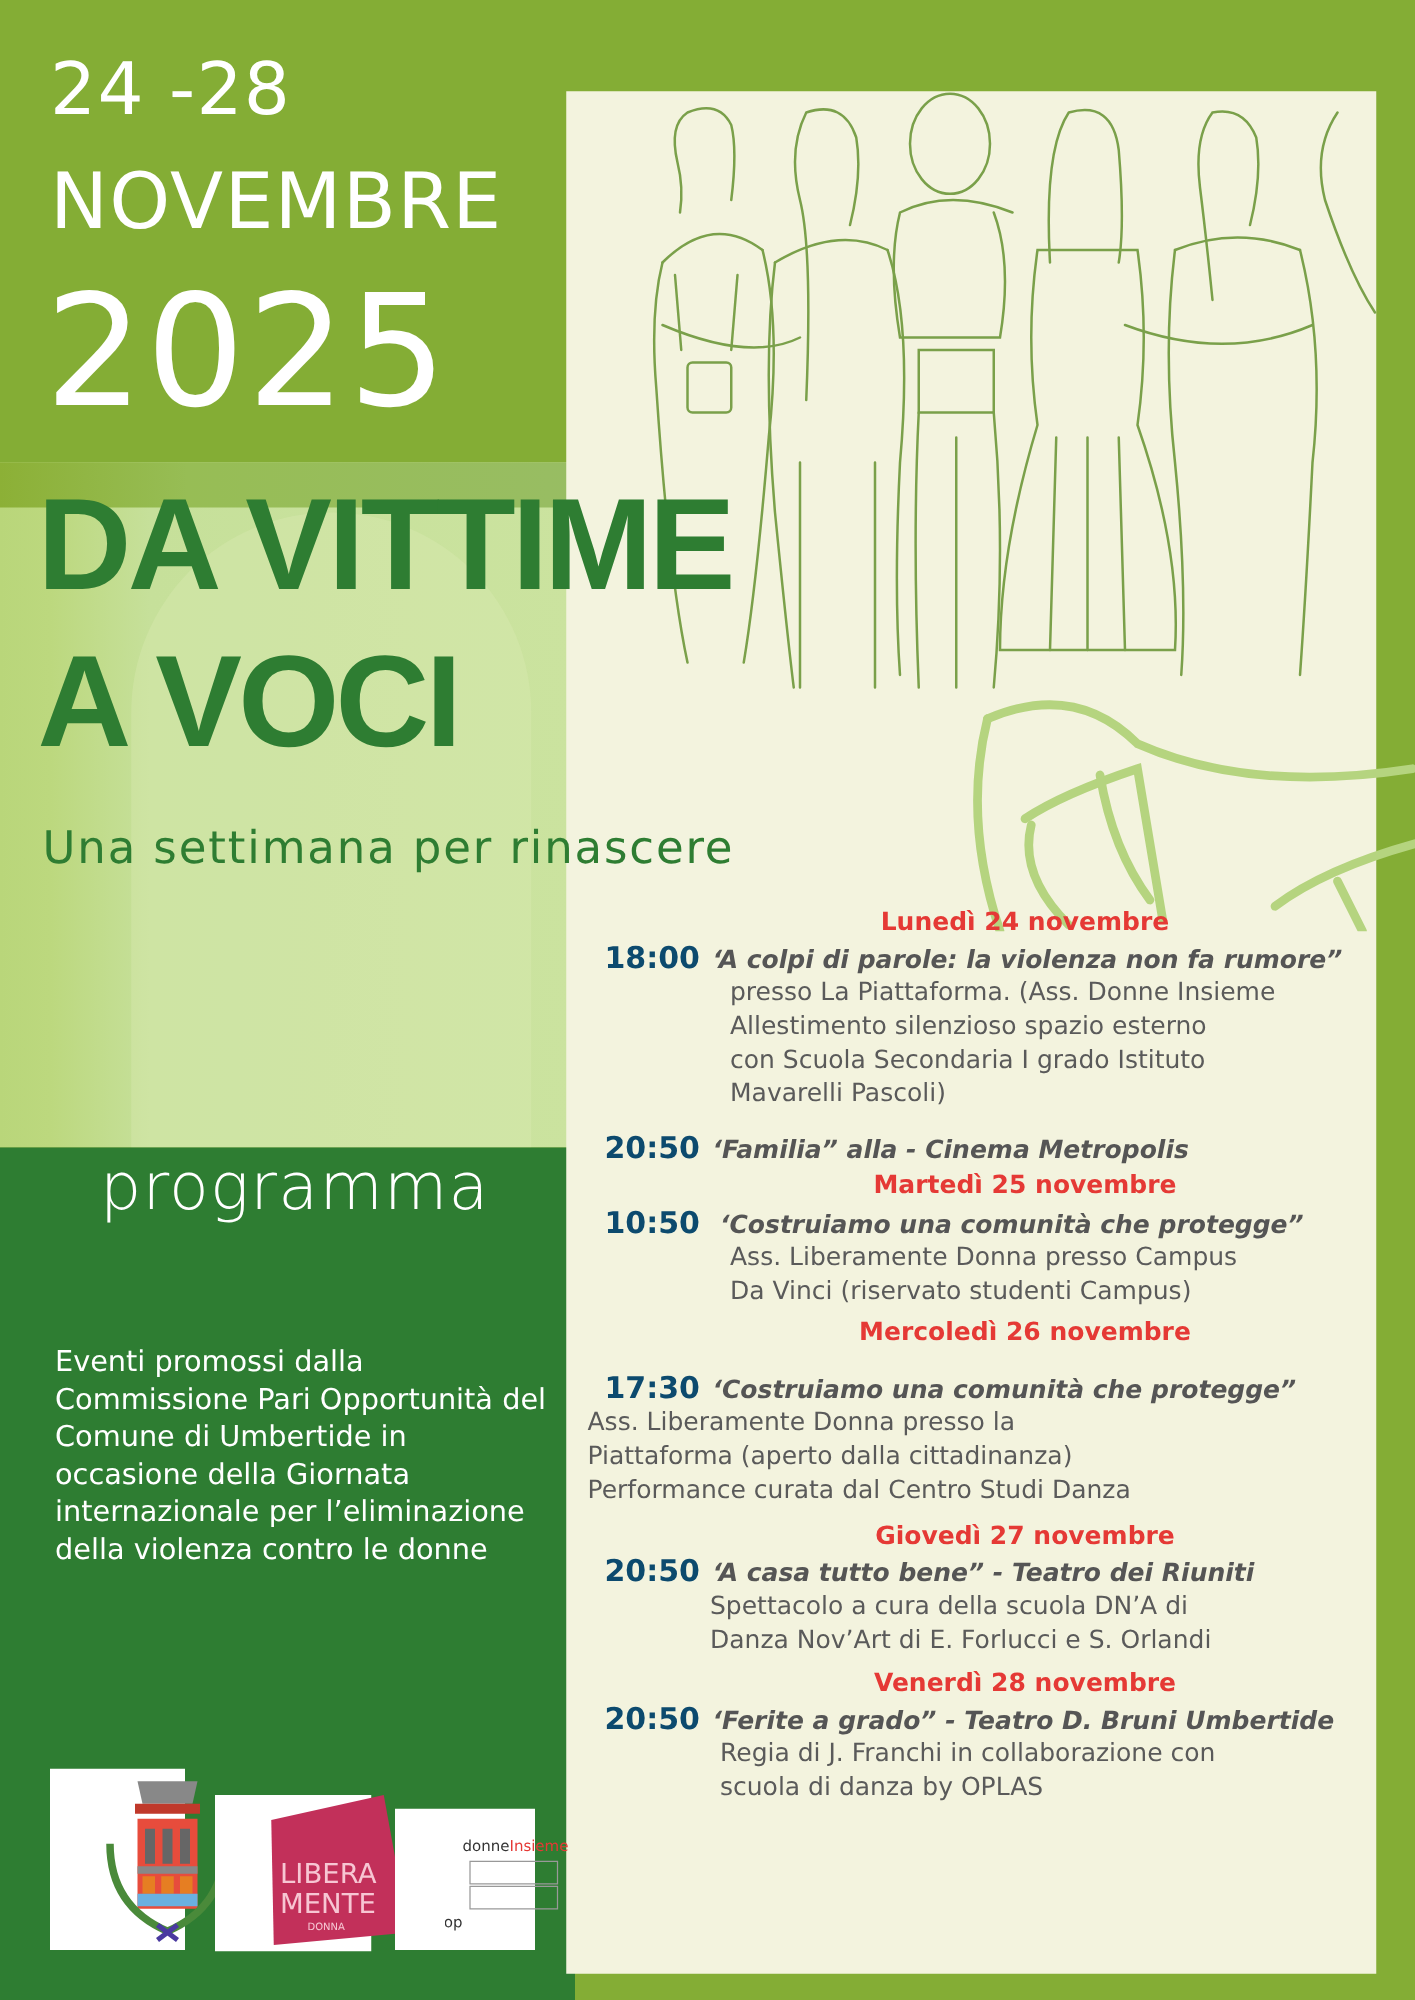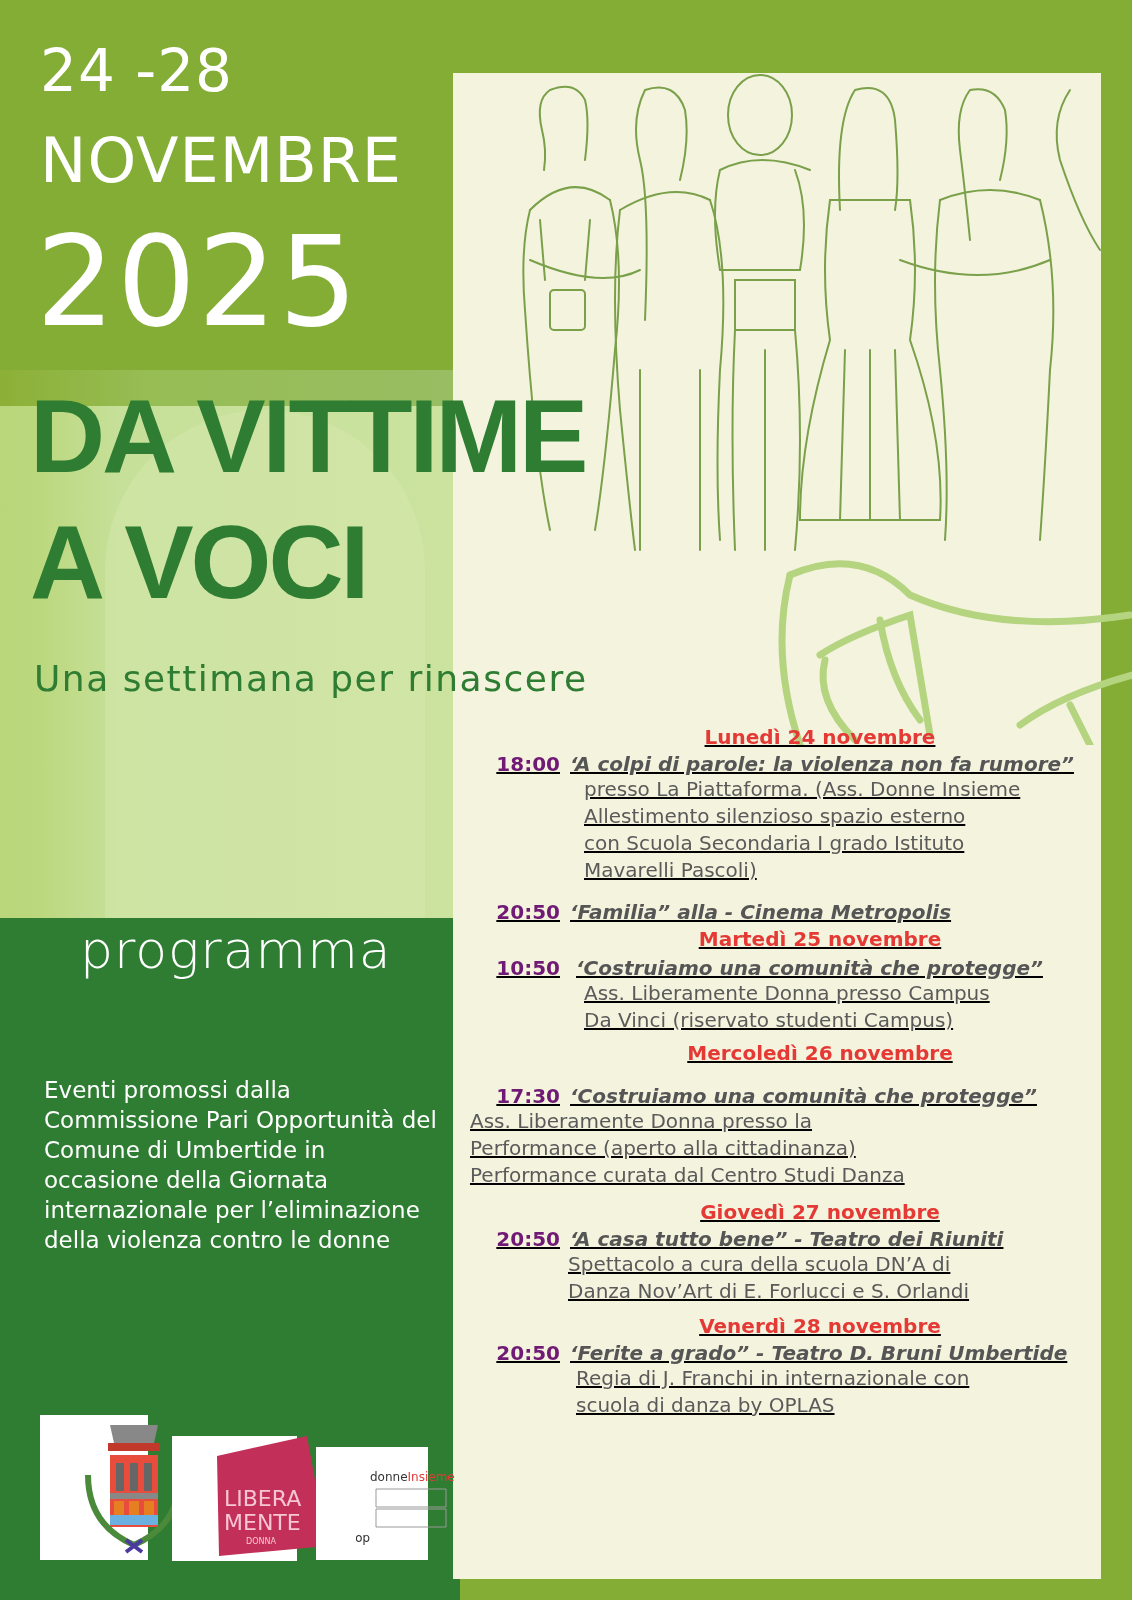--- a/index.html
+++ b/index.html
@@ -28,24 +28,24 @@
   .subtitle { position: absolute; left: 34px; top: 658px; color: #2e7d32; font-size: 36px; font-weight: 400; letter-spacing: 1.5px; white-space: nowrap; }
 
   .programma { position: absolute; left: 80px; top: 920px; color: #ffffff; font-size: 52px; font-weight: 300; font-family: "DejaVu Sans", sans-serif; letter-spacing: 1px; }
   .promo-text { position: absolute; left: 44px; top: 1075px; width: 400px; color: #ffffff; font-size: 23px; line-height: 30px; }
 
   .logo { position: absolute; background: #fff; padding-left: 40px; }
   .logo-comune { left: 40px; top: 1415px; width: 108px; height: 145px; }
   .logo-libera { left: 172px; top: 1436px; width: 125px; height: 125px; }
   .logo-donne { left: 316px; top: 1447px; width: 112px; height: 113px; }
 
-  .schedule { position: absolute; left: 470px; top: 724px; width: 640px; text-decoration: underline; }
+  .schedule { position: absolute; left: 470px; top: 724px; width: 640px; }
   .day-header { text-align: center; color: #e53935; font-weight: 700; font-size: 20px; margin-left: 60px; line-height: 26px; }
   .event-row { display: flex; align-items: baseline; }
-  .event-time { color: #701a75; font-weight: 700; font-size: 20px; width: 100px; flex-shrink: 0; text-align: right; padding-right: 10px; }
+  .event-time { color: #0c4a6e; font-weight: 700; font-size: 24px; width: 100px; flex-shrink: 0; text-align: right; padding-right: 10px; }
   .event-title { color: #555; font-weight: 700; font-style: italic; font-size: 20px; white-space: nowrap; }
   .event-desc { color: #5a5a5a; font-size: 20px; line-height: 27px; }
 </style>
 </head>
 <body>
 
 <div class="bg-light-block"></div>
 <div class="bg-light-curve"></div>
 <div class="bg-dark-block"></div>
 <div class="cream-panel"></div>
@@ -162,36 +162,36 @@
     <div class="event-desc">Da Vinci (riservato studenti Campus)</div>
   </div>
 
   <div class="day-header" style="margin-top:6px">Mercoledì 26 novembre</div>
   <div class="event-row" style="margin-top:18px">
     <div class="event-time">17:30</div>
     <div class="event-title">‘Costruiamo una comunità che protegge”</div>
   </div>
   <div style="">
     <div class="event-desc">Ass. Liberamente Donna presso la</div>
-    <div class="event-desc">Performance (aperto alla cittadinanza)</div>
+    <div class="event-desc">Piattaforma (aperto dalla cittadinanza)</div>
     <div class="event-desc">Performance curata dal Centro Studi Danza</div>
   </div>
 
   <div class="day-header" style="margin-top:10px">Giovedì 27 novembre</div>
   <div class="event-row" style="margin-top:2px">
     <div class="event-time">20:50</div>
     <div class="event-title">‘A casa tutto bene” - Teatro dei Riuniti</div>
   </div>
   <div style="margin-left:98px">
     <div class="event-desc">Spettacolo a cura della scuola DN’A di</div>
     <div class="event-desc">Danza Nov’Art di E. Forlucci e S. Orlandi</div>
   </div>
 
   <div class="day-header" style="margin-top:8px">Venerdì 28 novembre</div>
   <div class="event-row" style="margin-top:2px">
     <div class="event-time">20:50</div>
     <div class="event-title">‘Ferite a grado” - Teatro D. Bruni Umbertide</div>
   </div>
   <div style="margin-left:106px">
-    <div class="event-desc">Regia di J. Franchi in internazionale con</div>
+    <div class="event-desc">Regia di J. Franchi in collaborazione con</div>
     <div class="event-desc">scuola di danza by OPLAS</div>
   </div>
 </div>
 
 </body></html>

